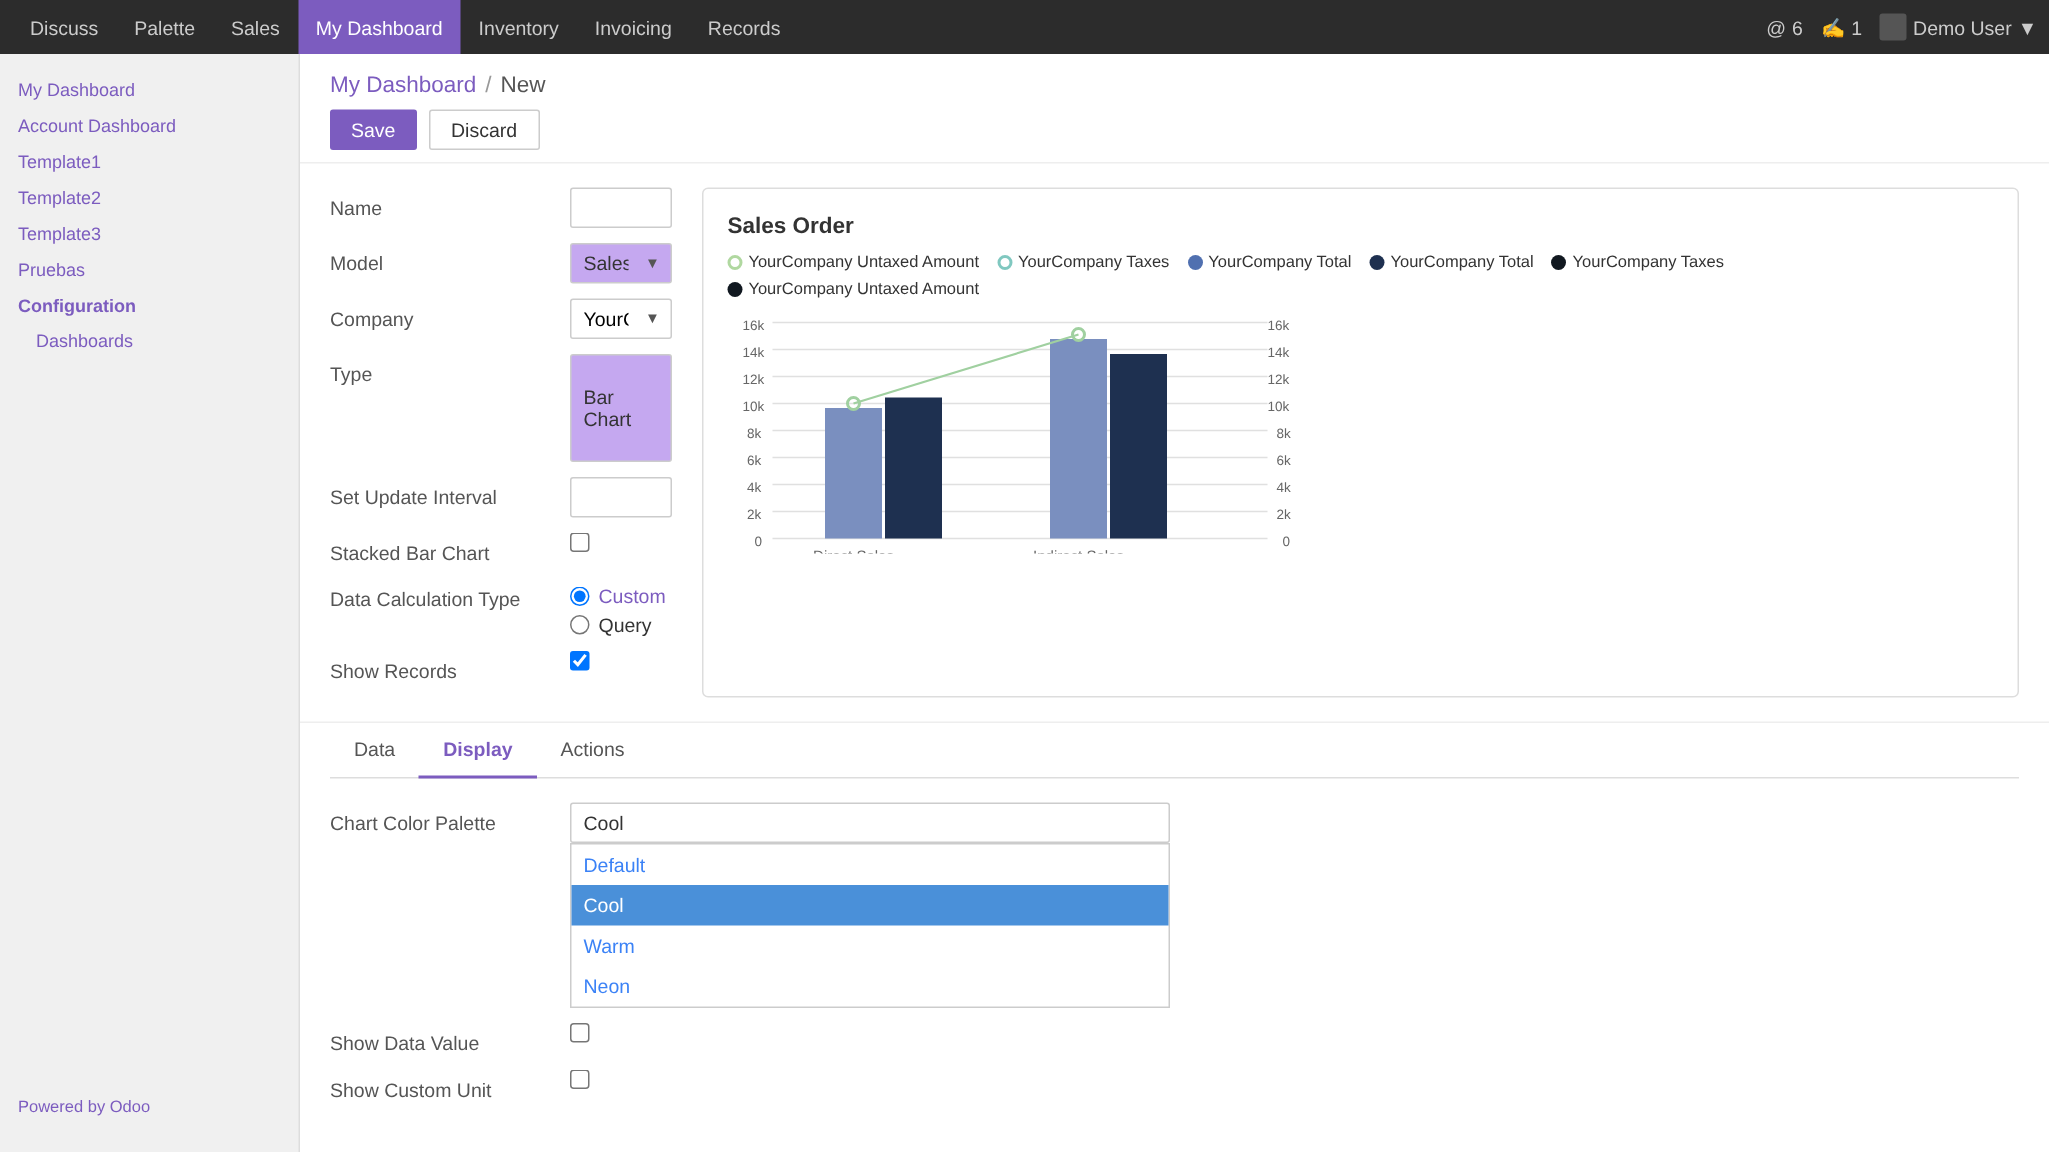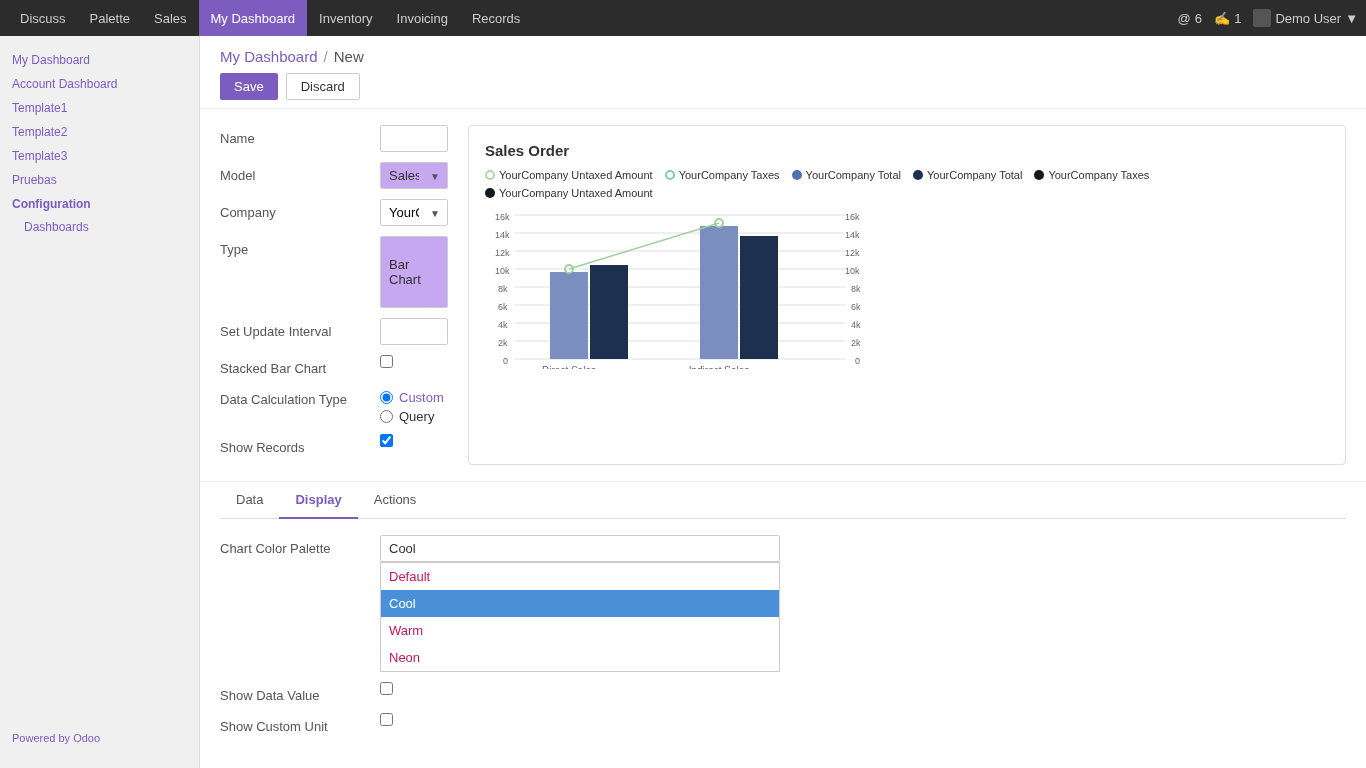--- a/index.html
+++ b/index.html
@@ -262,21 +262,21 @@
       border-radius: 2px;
       background: #fff;
       cursor: pointer;
       max-width: 400px;
     }
     .dropdown-list { border: 1px solid #ccc; background: #fff; max-width: 400px; }
     .dropdown-option {
       padding: 6px 8px;
       cursor: pointer;
       font-size: 13px;
-      color: #be185d;
+      color: #3b82f6;
     }
     .dropdown-option.selected { background: #4a90d9; color: #fff; }
   </style>
 </head>
 <body>
 
 <nav class="top-nav">
   <div class="top-nav-left">
     <div class="top-nav-item">Discuss</div>
     <div class="top-nav-item">Palette</div>

